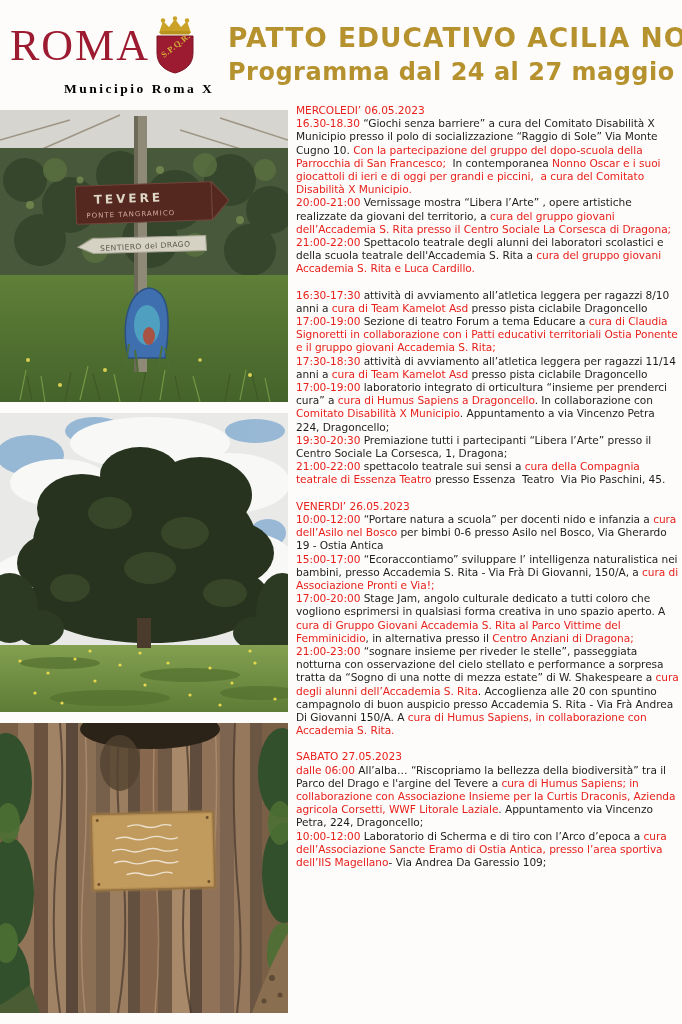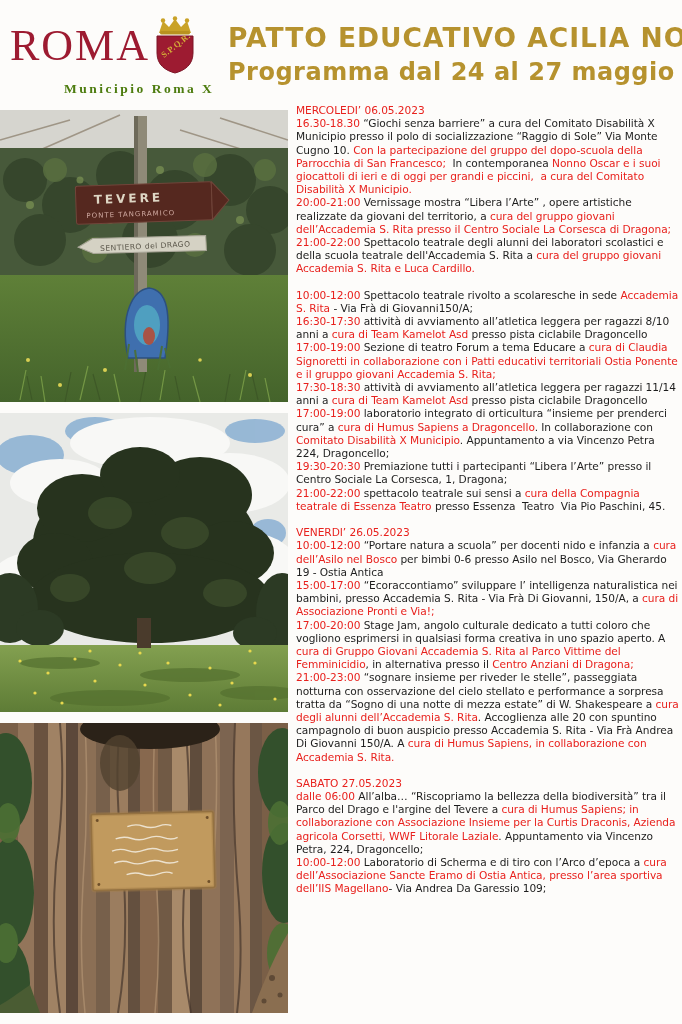--- a/index.html
+++ b/index.html
@@ -14,21 +14,21 @@
   .logo-block{position:absolute;left:8px;top:10px;width:280px;height:90px;}
   .roma-wordmark{
     position:absolute;left:2px;top:14px;
     font-family:"Liberation Serif",serif;
     font-size:44px;color:#9d1b31;letter-spacing:2px;font-weight:400;line-height:1;
   }
   .shield{position:absolute;left:144px;top:6px;}
   .municipio{
     position:absolute;left:56px;top:71px;
     font-family:"Liberation Serif",serif;font-weight:700;
-    font-size:13.5px;letter-spacing:2.5px;color:#4d7c0f;white-space:nowrap;
+    font-size:13.5px;letter-spacing:2.5px;color:#000000;white-space:nowrap;
   }
   .title-block{position:absolute;left:228px;top:22px;width:450px;text-align:center;}
   .title-line1{font-size:26.5px;font-weight:700;color:#b6922e;letter-spacing:1px;white-space:nowrap;}
   .title-line2{font-size:24px;font-weight:700;color:#b6922e;letter-spacing:0.5px;margin-top:5px;white-space:nowrap;}
   
   .photo{position:absolute;left:0;width:288px;overflow:hidden;background:#ccc;}
   #photo1{top:110px;height:292px;}
   #photo2{top:413px;height:299px;}
   #photo3{top:723px;height:290px;}
   .photo svg{display:block;}
@@ -292,21 +292,20 @@
     <p class="date">MERCOLEDI’ 06.05.2023</p>
     <div>
         <p class="event"><span class="red">16.30-18.30 </span><span class="blk">“Giochi senza barriere” a cura del Comitato Disabilità X Municipio presso il polo di socializzazione “Raggio di Sole” Via Monte Cugno 10. </span><span class="red">Con la partecipazione del gruppo del dopo-scuola della Parrocchia di San Francesco;</span><span class="blk">  In contemporanea </span><span class="red">Nonno Oscar e i suoi giocattoli di ieri e di oggi per grandi e piccini,  a cura del Comitato Disabilità X Municipio.</span></p>
         <p class="event"><span class="red">20:00-21:00 </span><span class="blk">Vernissage mostra “Libera l’Arte” , opere artistiche realizzate da giovani del territorio, a </span><span class="red">cura del gruppo giovani dell’Accademia S. Rita presso il Centro Sociale La Corsesca di Dragona;</span></p>
         <p class="event"><span class="red">21:00-22:00 </span><span class="blk">Spettacolo teatrale degli alunni dei laboratori scolastici e della scuola teatrale dell'Accademia S. Rita a </span><span class="red">cura del gruppo giovani Accademia S. Rita e Luca Cardillo.</span></p>
       </div>
   </section>
 
   <section class="section">
     <div>
-        <p class="event"><span class="red">10:00-12:00 </span><span class="blk">Spettacolo teatrale rivolto a scolaresche in sede </span><span class="red">Accademia S. Rita</span><span class="blk"> - Via Frà di Giovanni150/A;</span></p>
         <p class="event"><span class="red">16:30-17:30 </span><span class="blk">attività di avviamento all’atletica leggera per ragazzi 8/10 anni a </span><span class="red">cura di Team Kamelot Asd</span><span class="blk"> presso pista ciclabile Dragoncello</span></p>
         <p class="event"><span class="red">17:00-19:00 </span><span class="blk">Sezione di teatro Forum a tema Educare a </span><span class="red">cura di Claudia Signoretti in collaborazione con i Patti educativi territoriali Ostia Ponente e il gruppo giovani Accademia S. Rita;</span></p>
         <p class="event"><span class="red">17:30-18:30 </span><span class="blk">attività di avviamento all’atletica leggera per ragazzi 11/14 anni a </span><span class="red">cura di Team Kamelot Asd</span><span class="blk"> presso pista ciclabile Dragoncello</span></p>
         <p class="event"><span class="red">17:00-19:00 </span><span class="blk">laboratorio integrato di orticultura “insieme per prenderci cura” a </span><span class="red">cura di Humus Sapiens a Dragoncello</span><span class="blk">. In collaborazione con </span><span class="red">Comitato Disabilità X Municipio</span><span class="blk">. Appuntamento a via Vincenzo Petra 224, Dragoncello;</span></p>
         <p class="event"><span class="red">19:30-20:30 </span><span class="blk">Premiazione tutti i partecipanti “Libera l’Arte” presso il Centro Sociale La Corsesca, 1, Dragona;</span></p>
         <p class="event"><span class="red">21:00-22:00 </span><span class="blk">spettacolo teatrale sui sensi a </span><span class="red">cura della Compagnia teatrale di Essenza Teatro</span><span class="blk"> presso Essenza  Teatro  Via Pio Paschini, 45.</span></p>
       </div>
   </section>
 
   <section class="section">

